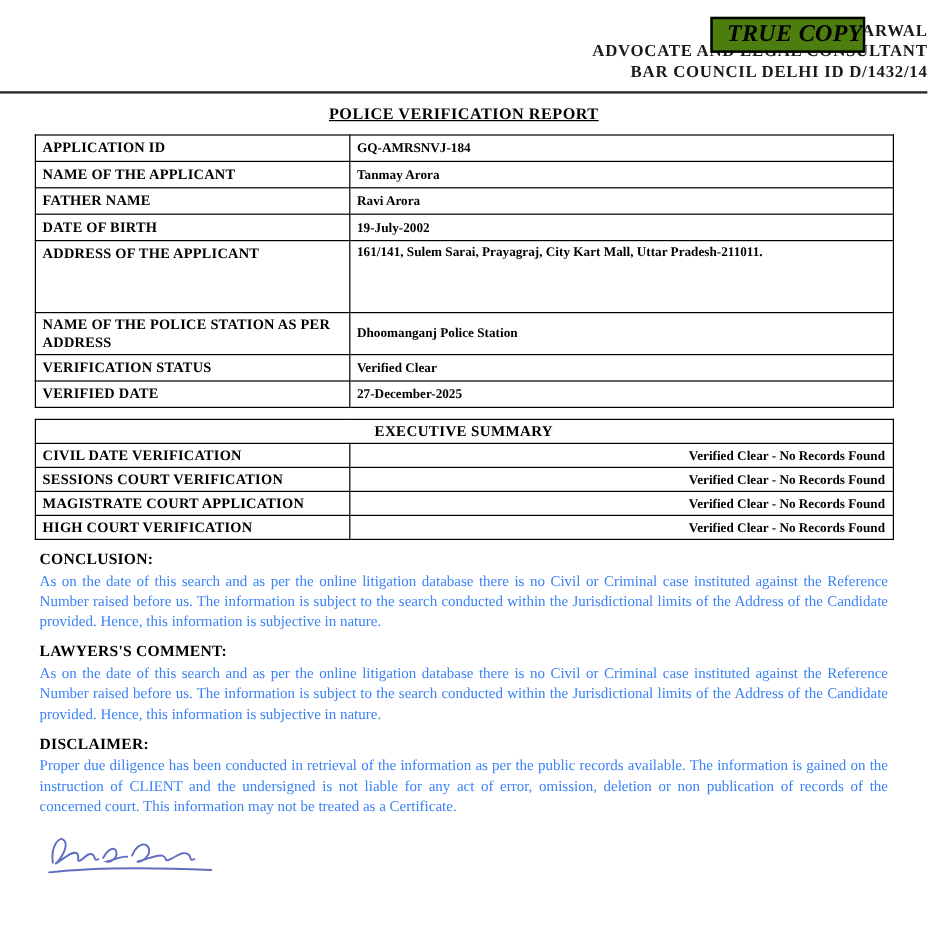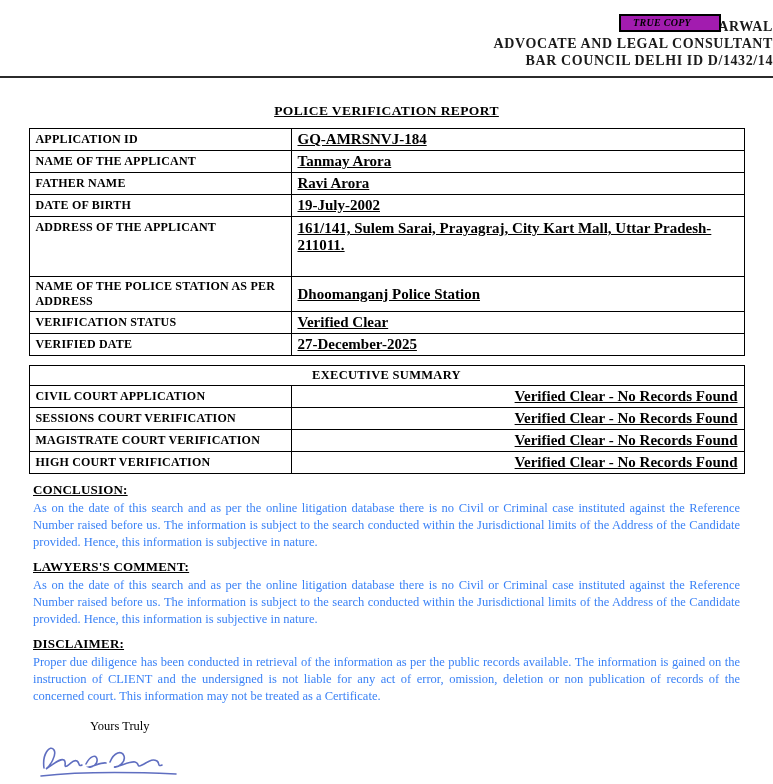--- a/index.html
+++ b/index.html
@@ -21,58 +21,58 @@
     letter-spacing: 0.6px;
     line-height: 17px;
     font-weight: 600;
     color: #1a1a1a;
   }
   .true-copy {
     position: absolute;
     top: 0px;
     right: 52px;
     border: 2px solid #000;
-    padding: 1px 28px 2px 12px;
+    padding: 1px 0 2px 12px;
     font-style: italic;
     font-weight: bold;
-    font-size: 10px;
+    font-size: 20px;
     letter-spacing: 0.3px;
-    background: #a21caf;
+    background: #4d7c0f;
   }
   .header-rule {
     border: 0;
     border-top: 2px solid #2b2b2b;
     margin-top: 7px;
   }
 
   
   .report-title {
     text-align: center;
     font-weight: bold;
     font-size: 13.5px;
     letter-spacing: 0.4px;
     text-decoration: underline;
-    margin-top: 25px;
+    margin-top: 9px;
   }
 
   
   table.doc-table {
     border-collapse: collapse;
     width: 716px;
     margin: 9px auto 0 auto;
     table-layout: fixed;
   }
   table.doc-table td, table.doc-table th {
     border: 1.6px solid #000;
     padding: 2px 6px;
     vertical-align: middle;
   }
   .col-label { width: 262px; }
   td.lbl { font-weight: bold; font-size: 12px; letter-spacing: 0.2px; }
-  td.val { font-weight: bold; font-size: 15px; text-decoration: underline; }
+  td.val { font-weight: bold; font-size: 11px; }
   tr.row-normal td { height: 22px; }
   tr.row-tall td { height: 60px; vertical-align: top; padding-top: 3px; }
   tr.row-police td { height: 35px; }
 
   
   table.summary { margin-top: 9px; padding-left: 32px; }
   th.summary-head {
     text-align: center;
     font-size: 12.5px;
     font-weight: bold;
@@ -81,21 +81,20 @@
   }
   tr.sum-row td { height: 19px; }
   tr.sum-row td.val { text-align: right; }
 
   
   .sections { margin: 8px 33px 0 33px; }
   .section { margin-bottom: 8px; }
   .section-heading {
     font-weight: bold;
     font-size: 13px;
-    text-decoration: underline;
     letter-spacing: 0.2px;
     margin-bottom: 2px;
   }
   .section-body {
     font-size: 12.5px;
     line-height: 17px;
     text-align: justify;
     color: #3b82f6;
   }
 
@@ -165,29 +164,29 @@
   <table class="doc-table summary">
     <colgroup>
         <col class="col-label">
         <col>
       </colgroup>
     <tbody>
         <tr>
       <th class="summary-head" colspan="2">EXECUTIVE SUMMARY</th>
     </tr>
     <tr class="sum-row">
-      <td class="lbl">CIVIL COURT APPLICATION</td>
+      <td class="lbl">CIVIL DATE VERIFICATION</td>
       <td class="val">Verified Clear - No Records Found</td>
     </tr>
     <tr class="sum-row">
       <td class="lbl">SESSIONS COURT VERIFICATION</td>
       <td class="val">Verified Clear - No Records Found</td>
     </tr>
     <tr class="sum-row">
-      <td class="lbl">MAGISTRATE COURT VERIFICATION</td>
+      <td class="lbl">MAGISTRATE COURT APPLICATION</td>
       <td class="val">Verified Clear - No Records Found</td>
     </tr>
     <tr class="sum-row">
       <td class="lbl">HIGH COURT VERIFICATION</td>
       <td class="val">Verified Clear - No Records Found</td>
     </tr>
   </tbody>
     </table>
 
   <div class="sections">
@@ -198,21 +197,20 @@
     <div class="section">
       <div class="section-heading">LAWYERS'S COMMENT:</div>
       <div class="section-body">As on the date of this search and as per the online litigation database there is no Civil or Criminal case instituted against the Reference Number raised before us. The information is subject to the search conducted within the Jurisdictional limits of the Address of the Candidate provided. Hence, this information is subjective in nature.</div>
     </div>
     <div class="section">
       <div class="section-heading">DISCLAIMER:</div>
       <div class="section-body">Proper due diligence has been conducted in retrieval of the information as per the public records available. The information is gained on the instruction of CLIENT and the undersigned is not liable for any act of error, omission, deletion or non publication of records of the concerned court. This information may not be treated as a Certificate.</div>
     </div>
   </div>
 
-  <div class="closing">Yours Truly</div>
 
   <div class="signature-wrap">
     <svg width="150" height="46" viewBox="0 0 150 46">
       <g fill="none" stroke="#5f6ec0" stroke-width="1.6" stroke-linecap="round">
         <path d="M8 30 C 6 16, 14 6, 18 12 C 21 17, 14 28, 10 31 C 18 26, 24 20, 28 22 C 31 24, 27 30, 31 28 C 35 26, 37 21, 41 23 C 44 25, 42 29, 46 27"></path>
         <path d="M50 26 C 54 18, 60 16, 61 21 C 62 26, 56 30, 53 29 C 58 28, 66 24, 70 25"></path>
         <path d="M74 24 C 78 14, 86 12, 88 18 C 90 24, 82 30, 78 29 C 85 28, 94 23, 99 24 C 104 25, 100 30, 106 27 C 112 24, 116 20, 121 23 C 124 25, 121 29, 126 27"></path>
         <path d="M5 38 C 40 34, 95 34, 140 36"></path>
       </g>
     </svg>

